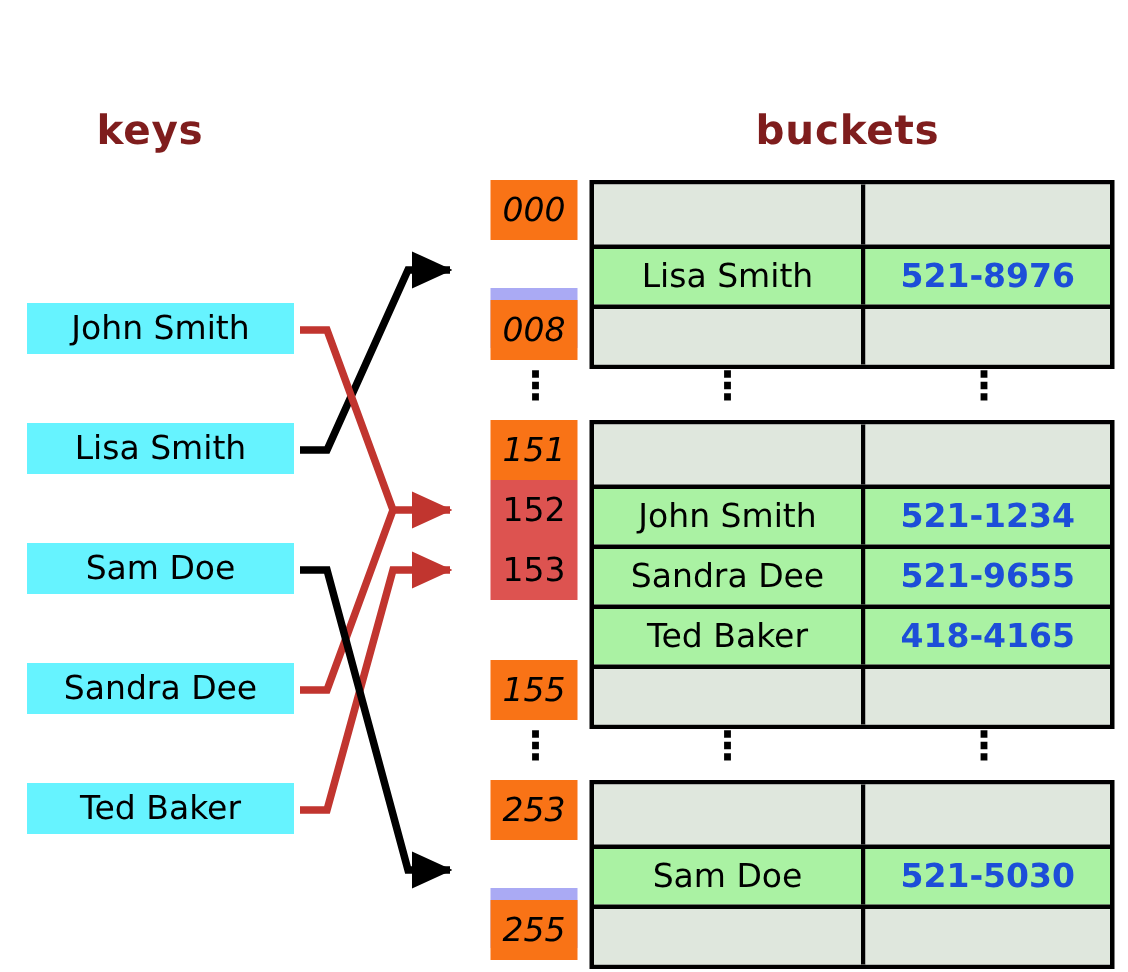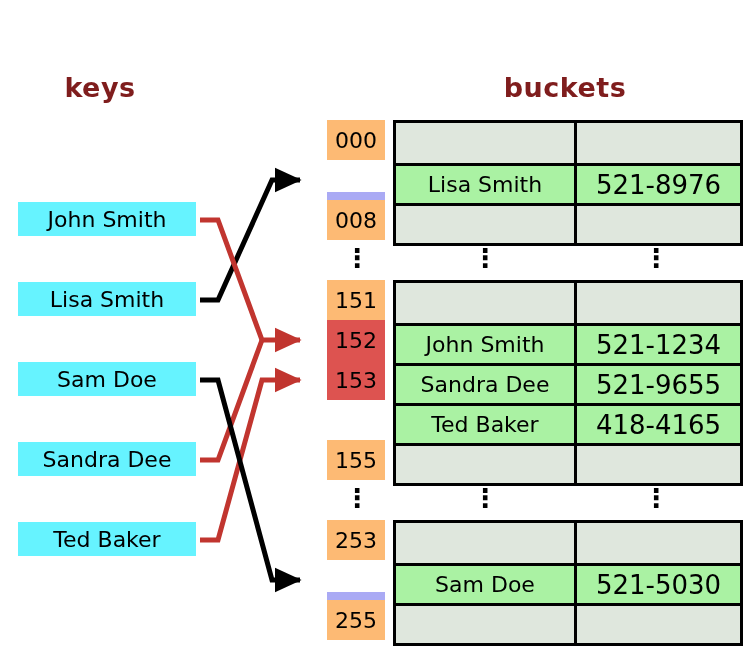--- a/index.html
+++ b/index.html
@@ -49,21 +49,21 @@
     left: 327px;
     width: 58px;
     height: 40px;
     display: flex;
     align-items: center;
     justify-content: center;
     font-size: 22px;
     color: #000000;
     box-sizing: border-box;
   }
-  .idx-empty { background: #fdba74; }
+  .idx-empty { background: #f97316; font-style: italic; }
   .idx-hl-blue { background: #aaaaf4; margin-top: 32px; }
   .idx-hl-red  { background: #dd5350; }
 
   
   .tbl {
     position: absolute;
     left: 393px;
     width: 344px;
     border: 3px solid #000000;
     border-collapse: collapse;
@@ -86,23 +86,24 @@
     font-size: 22px;
     color: #000;
     white-space: nowrap;
   }
   .cell-phone {
     flex: 1;
     box-sizing: border-box;
     display: flex;
     align-items: center;
     justify-content: center;
-    font-size: 26px;
-    color: #000000;
-    white-space: nowrap;
+    font-size: 22px;
+    color: #1d4ed8;
+    white-space: nowrap;
+    font-weight: bold;
   }
   .row-empty .cell-name, .row-empty .cell-phone { background: #dfe7dd; }
   .row-filled .cell-name, .row-filled .cell-phone { background: #aaf2a3; }
 
   
   .vdots {
     position: absolute;
     color: #000000;
     font-size: 26px;
     font-weight: bold;

